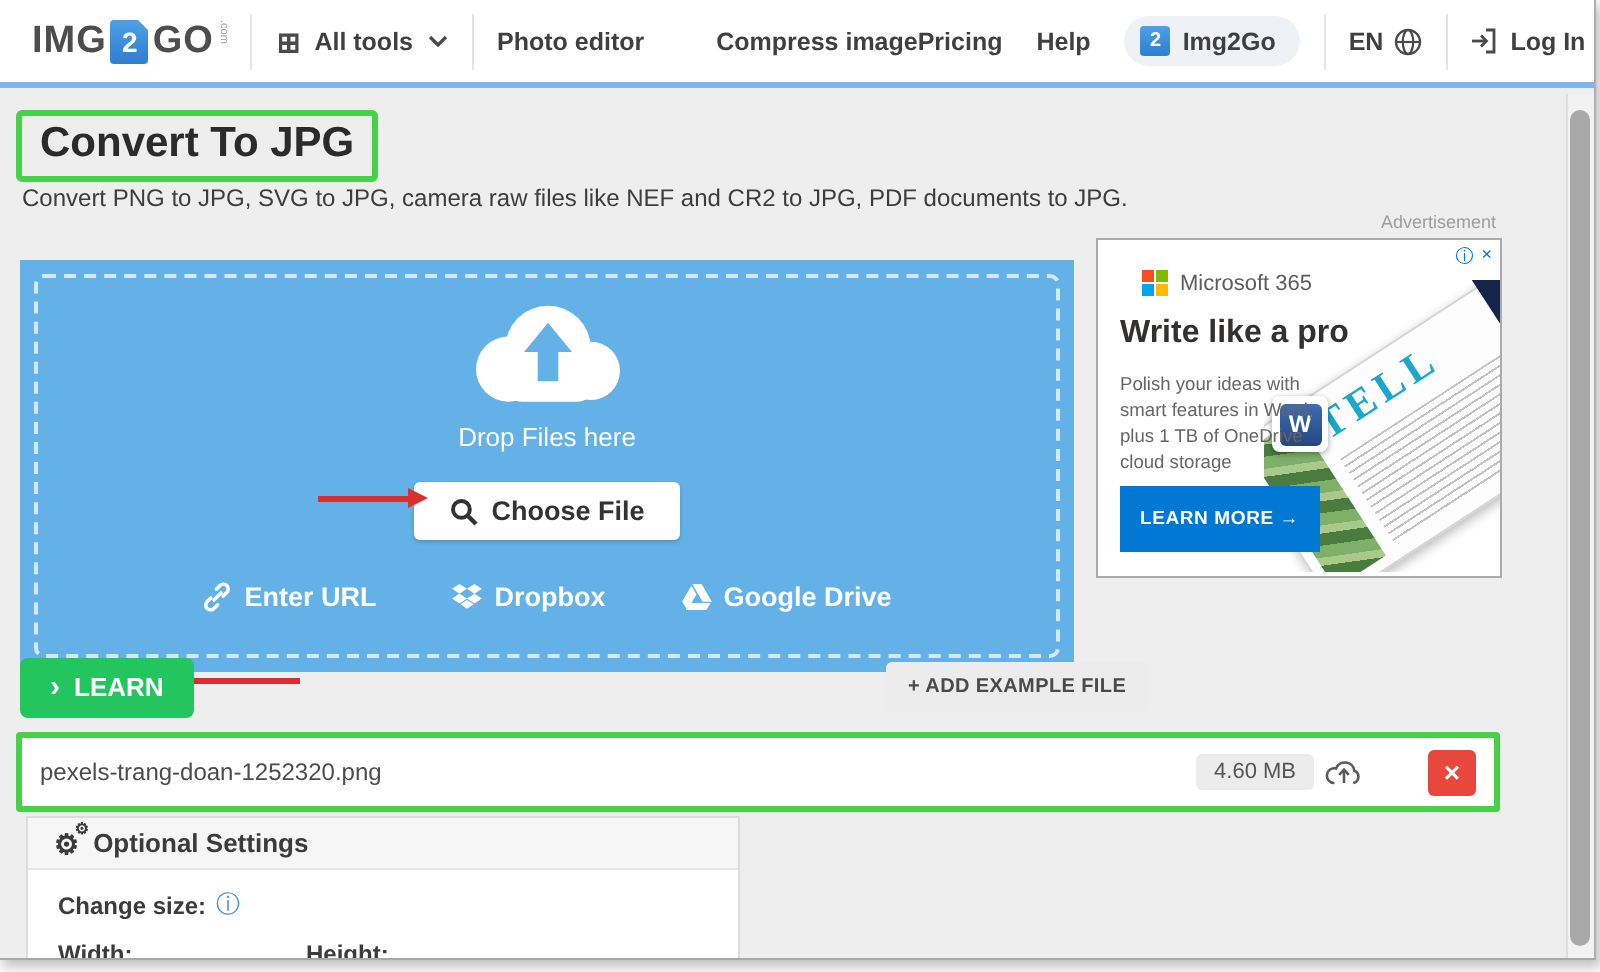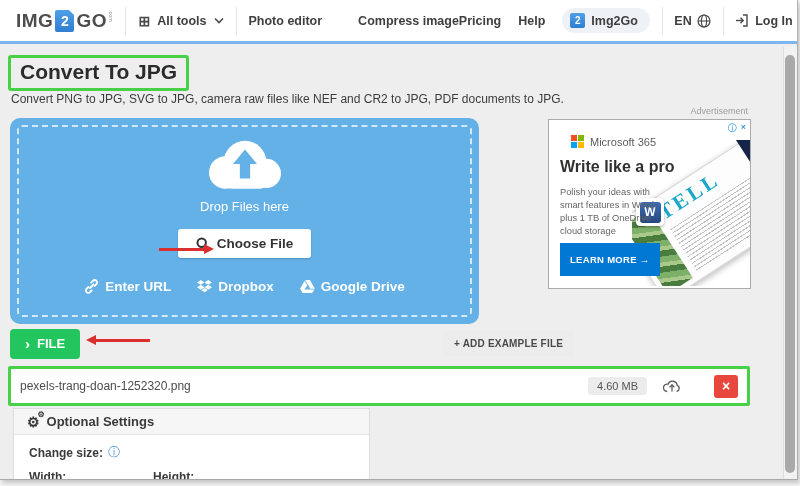--- a/index.html
+++ b/index.html
@@ -36,29 +36,29 @@
   .login{display:flex;align-items:center;gap:6px;}
   .free-trial{background:#23c55e;color:#fff;font-weight:bold;font-size:13.5px;border:none;
               border-radius:4px;padding:9px 21px;cursor:pointer;margin-left:17px;}
 
   
   .title-box{position:absolute;left:8px;top:55px;border:3px solid #47d147;border-radius:3px;
              padding:2px 9px 4px;font-size:21px;font-weight:bold;color:#2b2b2b;}
   .subtitle{position:absolute;left:11px;top:92px;font-size:12px;color:#3d3d3d;}
 
   
-  .dropzone{position:absolute;left:10px;top:118px;width:469px;height:206px;background:#63b1e7;border-radius:10px;}
+  .dropzone{position:absolute;left:10px;top:130px;width:527px;height:206px;background:#63b1e7;border-radius:0;}
   .dz-dash{position:absolute;inset:7px;border:2px dashed rgba(255,255,255,.72);border-radius:5px;}
   .dz-inner{position:absolute;inset:0;display:flex;flex-direction:column;align-items:center;}
   .dz-cloud{margin-top:16px;}
   .dz-label{margin-top:5px;color:#fff;font-size:13px;}
   .dz-choose{margin-top:15px;display:flex;align-items:center;gap:7px;background:#fff;border:none;
              border-radius:3px;padding:7px 18px;font-family:inherit;font-size:13.5px;font-weight:bold;color:#333;
              box-shadow:0 1px 2px rgba(0,0,0,.18);cursor:pointer;}
-  .dz-links{margin-top:21px;display:flex;gap:26px;}
+  .dz-links{margin-top:21px;display:flex;gap:38px;}
   .dz-link{display:flex;align-items:center;gap:6px;color:#fff;font-size:13.5px;font-weight:600;cursor:pointer;}
 
   
   .arrow{position:absolute;height:3px;background:#d92f2f;}
   .arrow-right::after{content:"";position:absolute;right:-9px;top:-4px;
       border-left:10px solid #d92f2f;border-top:5.5px solid transparent;border-bottom:5.5px solid transparent;}
   .arrow-left::before{content:"";position:absolute;left:-9px;top:-4px;
       border-right:10px solid #d92f2f;border-top:5.5px solid transparent;border-bottom:5.5px solid transparent;}
   .arrow-choose{left:159px;top:248px;width:46px;}
   .arrow-start{left:95px;top:339px;width:55px;}
@@ -97,21 +97,21 @@
              padding:7px 15px 8px;cursor:pointer;}
   .start-chev{font-size:15px;line-height:10px;font-weight:bold;}
   .add-example{position:absolute;left:443px;top:331px;background:#ececec;border:none;border-radius:3px;
                color:#4a4a4a;font-family:inherit;font-size:10px;font-weight:bold;padding:7px 11px;
                letter-spacing:.2px;cursor:pointer;}
 
   
   .file-anno{position:absolute;left:8px;top:366px;width:742px;height:40px;border:3px solid #47d147;
              border-radius:2px;background:#fff;box-sizing:border-box;display:flex;align-items:center;padding:0 9px;}
   .file-name{flex:1;font-size:12px;color:#4c4c4c;}
-  .file-size{background:#ececec;border-radius:3px;padding:3px 9px;font-size:11px;color:#555;margin-right:15px;}
+  .file-size{background:#ececec;border-radius:3px;padding:3px 9px;font-size:11px;color:#555;margin-right:5px;}
   .file-cloud{margin-right:32px;display:flex;cursor:pointer;}
   .file-x{width:24px;height:23px;background:#e8473e;border:none;border-radius:3px;color:#fff;font-weight:bold;
           font-size:14px;display:flex;align-items:center;justify-content:center;cursor:pointer;font-family:inherit;}
 
   
   .settings{position:absolute;left:13px;top:408px;width:357px;height:71px;background:#fff;
             border:1px solid #dcdcdc;border-bottom:none;box-sizing:border-box;}
   .settings-head{height:25px;background:#f6f6f6;border-bottom:1px solid #e8e8e8;display:flex;
                  align-items:center;padding-left:13px;gap:7px;font-size:13px;font-weight:bold;color:#3b3b3b;}
   .gear-wrap{position:relative;line-height:1;}
@@ -286,21 +286,21 @@
         </span>
       <span>Microsoft 365</span>
     </div>
     <div class="ad-headline">Write like a pro</div>
     <div class="ad-body">Polish your ideas with smart features in Word, plus 1 TB of OneDrive cloud storage</div>
     <button class="ad-cta">LEARN MORE →</button>
   </div>
 
   <button class="start-btn">
     <span class="start-chev">›</span>
-    <span>FILE</span>
+    <span>LEARN</span>
   </button>
   <button class="add-example">+ ADD EXAMPLE FILE</button>
 
   <div class="file-anno">
     <span class="file-name">pexels-trang-doan-1252320.png</span>
     <span class="file-size">4.60 MB</span>
     <span class="file-cloud">
       <svg width="20" height="16" viewBox="0 0 20 16">
           <path d="M5.2 13.5 a3.7 3.7 0 1 1 0.8 -7.3 a4.8 4.8 0 0 1 9.2 1.2 a3.2 3.2 0 0 1 -0.6 6.1" fill="none" stroke="#5a5a5a" stroke-width="1.3"></path>
           <line x1="10" y1="7" x2="10" y2="13.5" stroke="#5a5a5a" stroke-width="1.3"></line>

